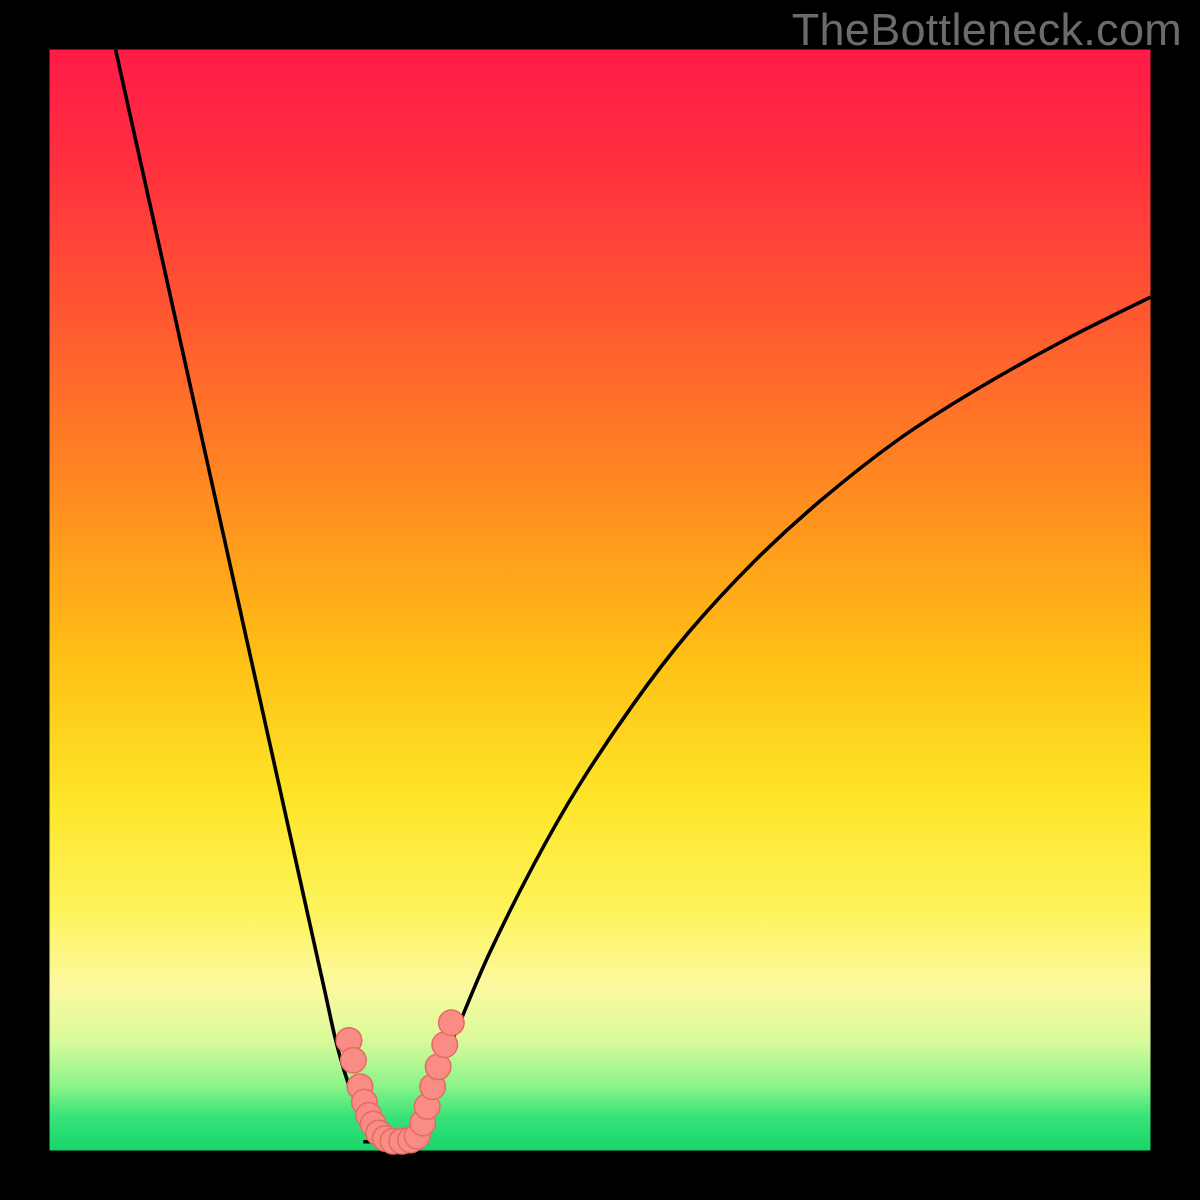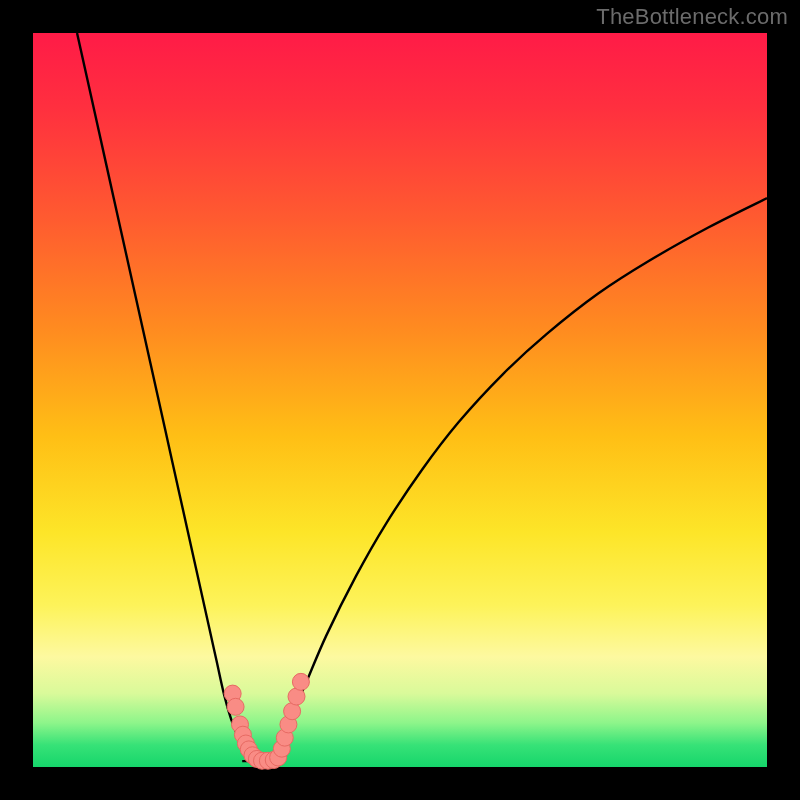--- a/index.html
+++ b/index.html
@@ -15,21 +15,21 @@
     position: relative;
     width: 800px;
     height: 800px;
     background: #000;
   }
   .watermark {
     position: absolute;
     top: 4px;
     right: 12px;
     color: #6b6b6b;
-    font-size: 22px;
+    font-size: 30px;
     font-weight: 500;
     letter-spacing: 0.2px;
     z-index: 10;
   }
   svg.plot {
     position: absolute;
     left: 0;
     top: 0;
   }
 </style>

